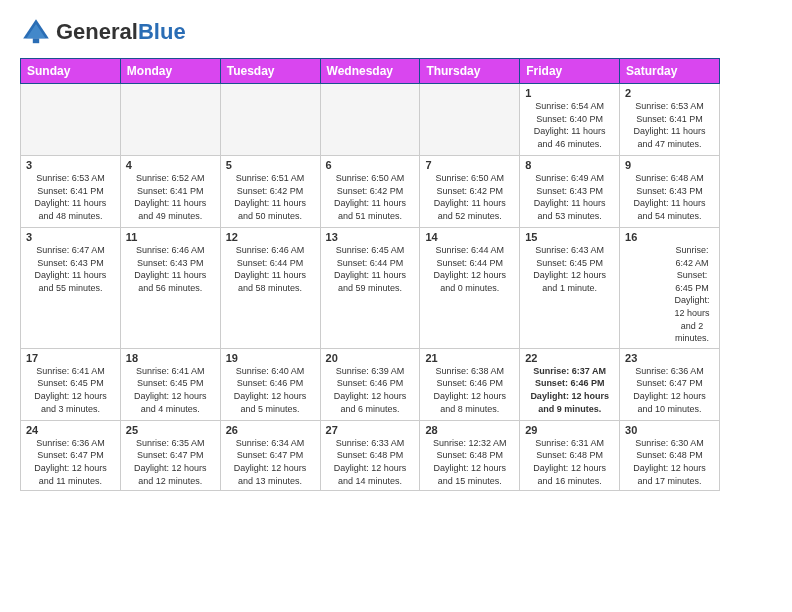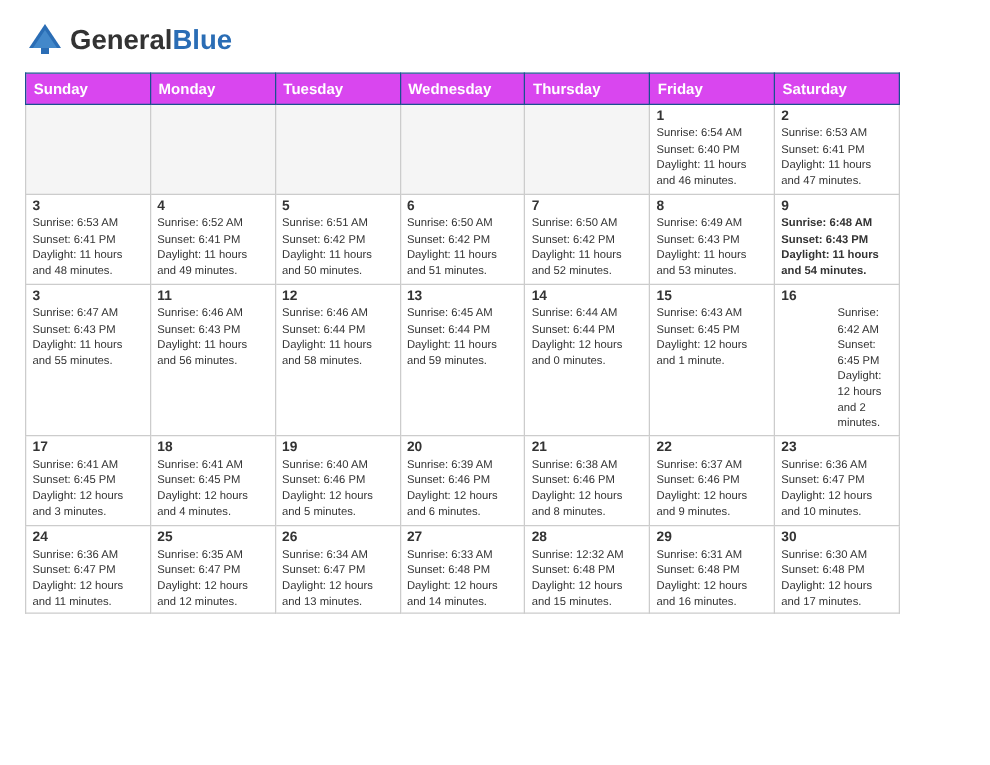--- a/index.html
+++ b/index.html
@@ -83,20 +83,21 @@
     .day-num {
       font-weight: bold;
       font-size: 11px;
       margin-bottom: 1px;
       display: block;
     }
     .day-info {
       font-size: 9px;
       line-height: 1.4;
       color: #333;
+      text-align: center;
     }
   </style>
 </head>
 <body>
 
 <div class="page">
   <div class="header">
     <div class="logo">
       <svg class="logo-icon" viewBox="0 0 40 40">
         <polygon points="20,4 36,28 4,28" fill="#2a6db5"></polygon>
@@ -177,21 +178,21 @@
 Daylight: 11 hours and 52 minutes.</div>
           </td>
           <td>
             <span class="day-num">8</span>
             <div class="day-info" style="white-space: pre-line;">Sunrise: 6:49 AM
 Sunset: 6:43 PM
 Daylight: 11 hours and 53 minutes.</div>
           </td>
           <td>
             <span class="day-num">9</span>
-            <div class="day-info" style="white-space: pre-line; font-weight: bold;">Sunrise: 6:48 AM
+            <div class="day-info" style="white-space: pre-line;">Sunrise: 6:48 AM
 Sunset: 6:43 PM
 Daylight: 11 hours and 54 minutes.</div>
           </td>
         </tr>
         <tr>
           <td>
             <span class="day-num">3</span>
             <div class="day-info" style="white-space: pre-line;">Sunrise: 6:47 AM
 Sunset: 6:43 PM
 Daylight: 11 hours and 55 minutes.</div>
@@ -259,21 +260,21 @@
 Daylight: 12 hours and 6 minutes.</div>
           </td>
           <td>
             <span class="day-num">21</span>
             <div class="day-info" style="white-space: pre-line;">Sunrise: 6:38 AM
 Sunset: 6:46 PM
 Daylight: 12 hours and 8 minutes.</div>
           </td>
           <td>
             <span class="day-num">22</span>
-            <div class="day-info" style="white-space: pre-line;">Sunrise: 6:37 AM
+            <div class="day-info" style="white-space: pre-line; font-weight: bold;">Sunrise: 6:37 AM
 Sunset: 6:46 PM
 Daylight: 12 hours and 9 minutes.</div>
           </td>
           <td>
             <span class="day-num">23</span>
             <div class="day-info" style="white-space: pre-line;">Sunrise: 6:36 AM
 Sunset: 6:47 PM
 Daylight: 12 hours and 10 minutes.</div>
           </td>
         </tr>

